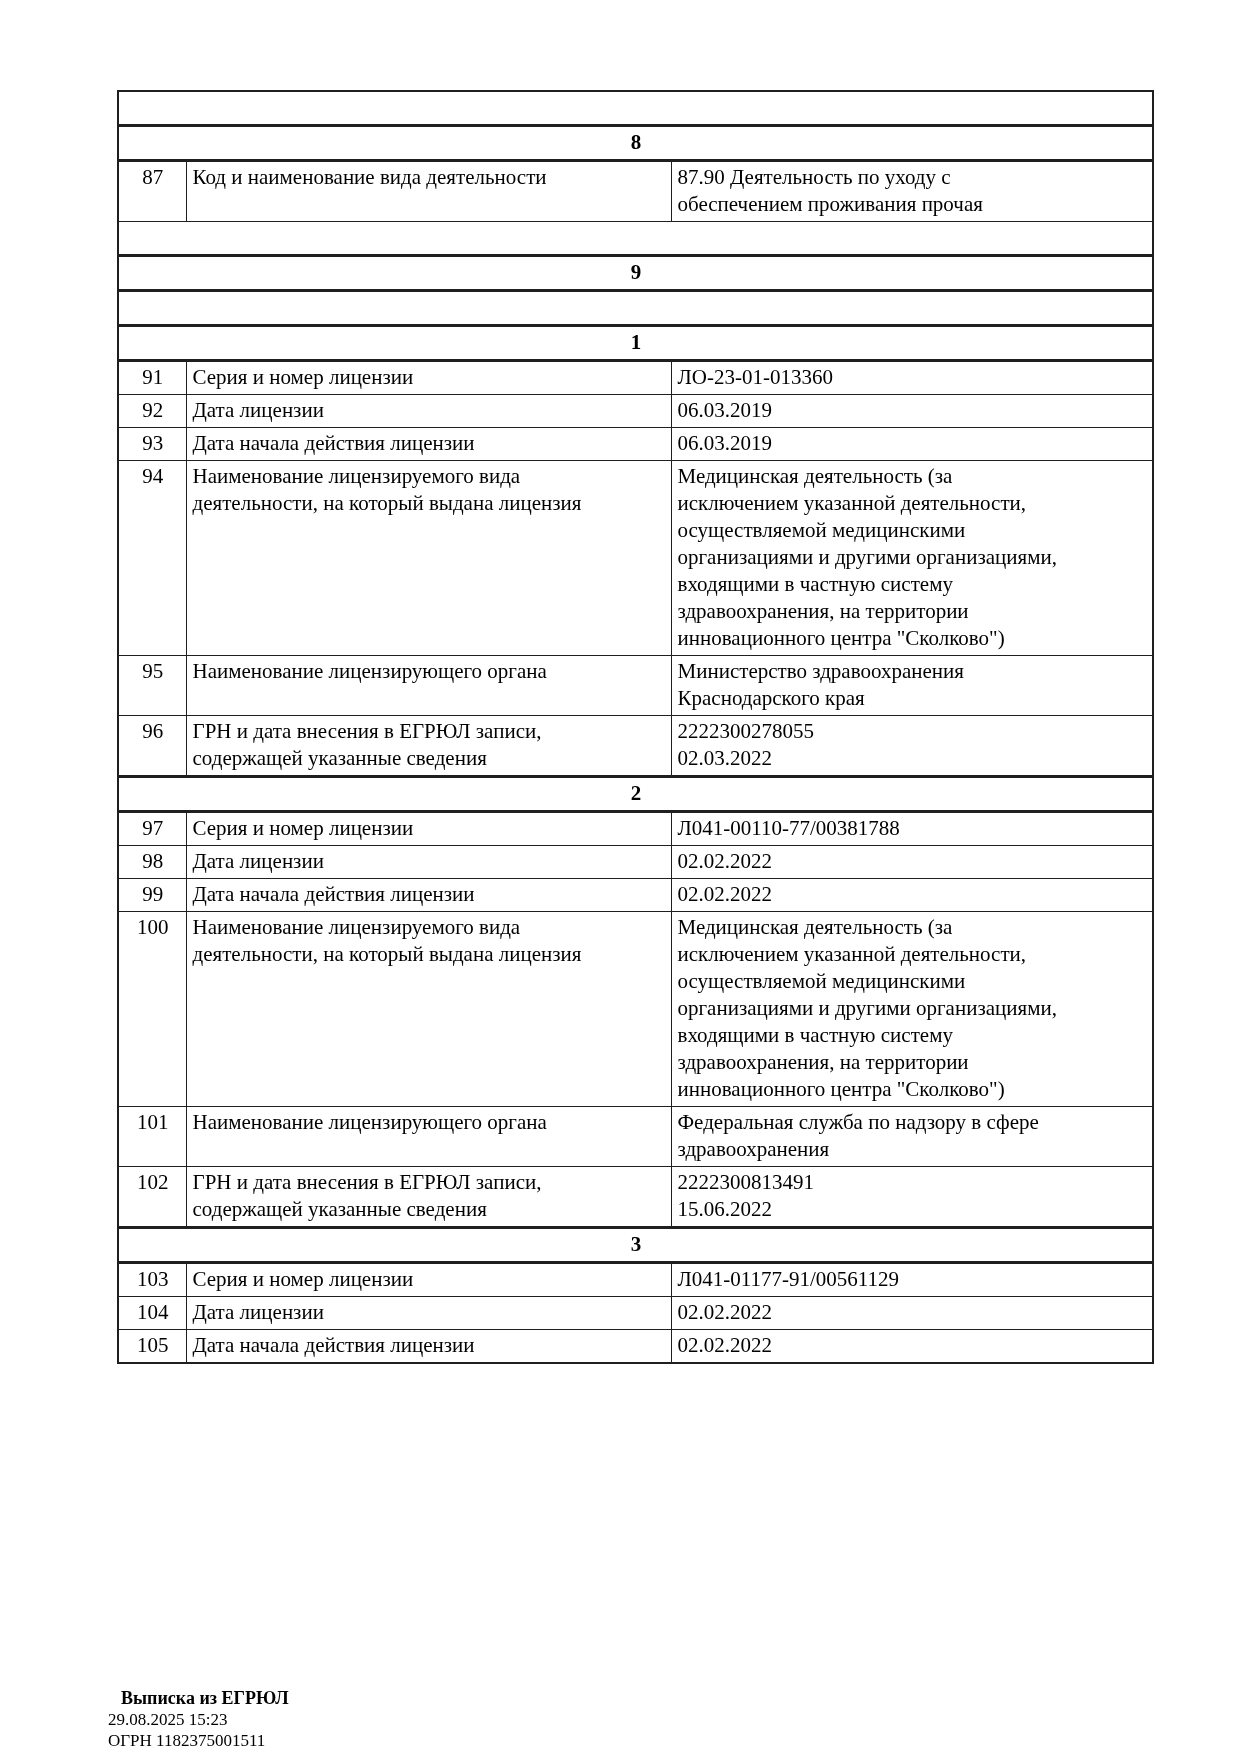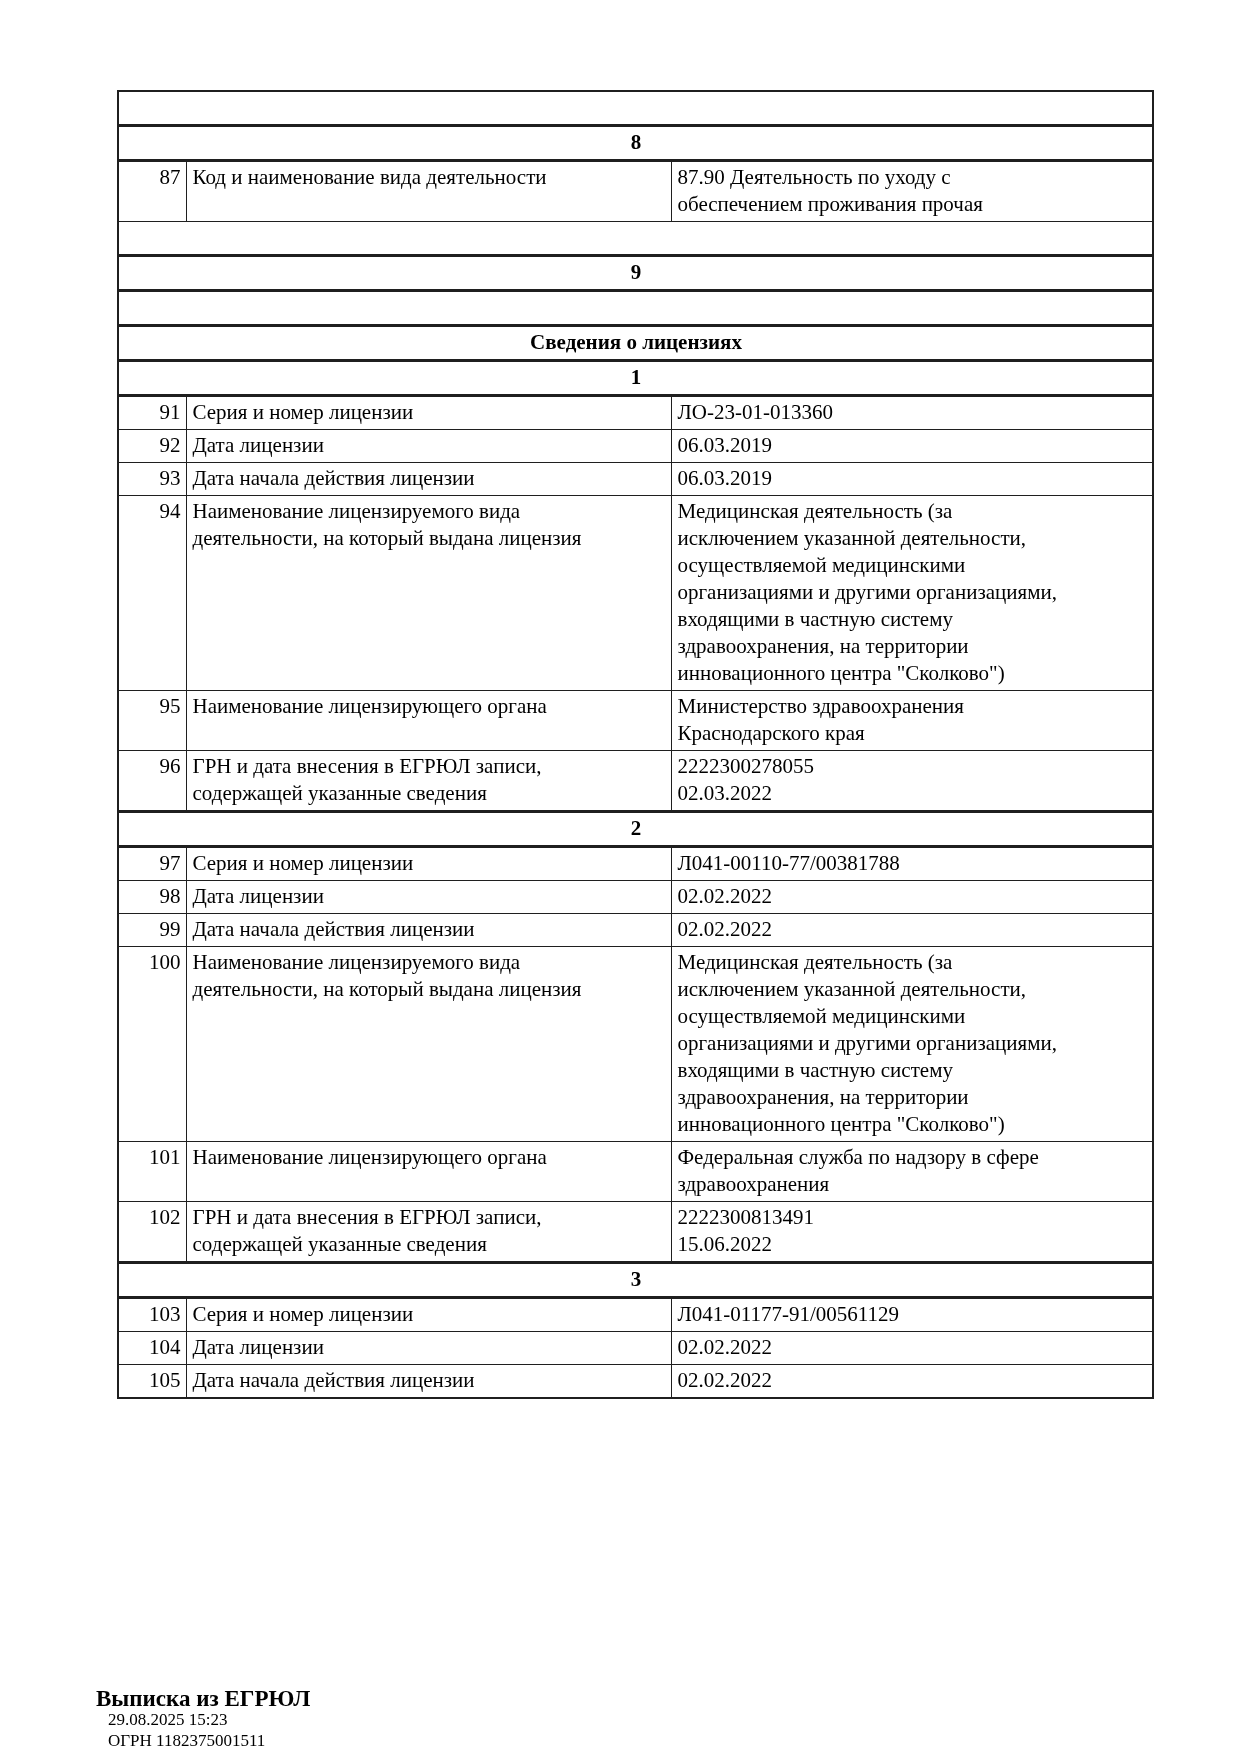--- a/index.html
+++ b/index.html
@@ -24,33 +24,33 @@
     border: 2px solid #1f1f1f;
   }
   table.egrul td {
     border: 1.5px solid #1f1f1f;
     vertical-align: top;
     font-size: 21px;
     line-height: 27px;
     padding: 2px 5px 3px 6px;
     word-wrap: break-word;
   }
-  td.num-cell { text-align: right; padding-left: 1px; padding-right: 1px; }
+  td.num-cell { text-align: center; padding-left: 1px; padding-right: 1px; }
   td.label-cell, td.value-cell { white-space: pre-line; margin-left: 32px; }
   tr.section-number-row td, tr.section-title-row td {
     border-top: 3px solid #1f1f1f;
     border-bottom: 3px solid #1f1f1f;
     text-align: center;
     font-weight: bold;
   }
   tr.spacer-row td { height: 27px; }
   .footer-doctype {
     position: absolute;
-    left: 96px; top: 1688px;
-    font-size: 23px; line-height: 21px;
+    left: 121px; top: 1688px;
+    font-size: 18px; line-height: 21px;
     font-weight: bold;
   }
   .footer-line2 {
     position: absolute;
     left: 108px; top: 1709px;
     width: 1052px;
     display: flex;
     justify-content: space-between;
     font-size: 17px; line-height: 21px; flex-direction: column;
   }
@@ -80,23 +80,20 @@
 обеспечением проживания прочая</td>
         </tr>
         <tr class="spacer-row">
           <td colspan="3"></td>
         </tr>
         <tr class="section-number-row">
           <td colspan="3">9</td>
         </tr>
         <tr class="spacer-row">
           <td colspan="3"></td>
-        </tr>
-        <tr class="section-title-row">
-          <td colspan="3">Сведения о лицензиях</td>
         </tr>
         <tr class="section-number-row">
           <td colspan="3">1</td>
         </tr>
         <tr class="data-row">
           <td class="num-cell">91</td>
           <td class="label-cell">Серия и номер лицензии</td>
           <td class="value-cell">ЛО-23-01-013360</td>
         </tr>
         <tr class="data-row">

